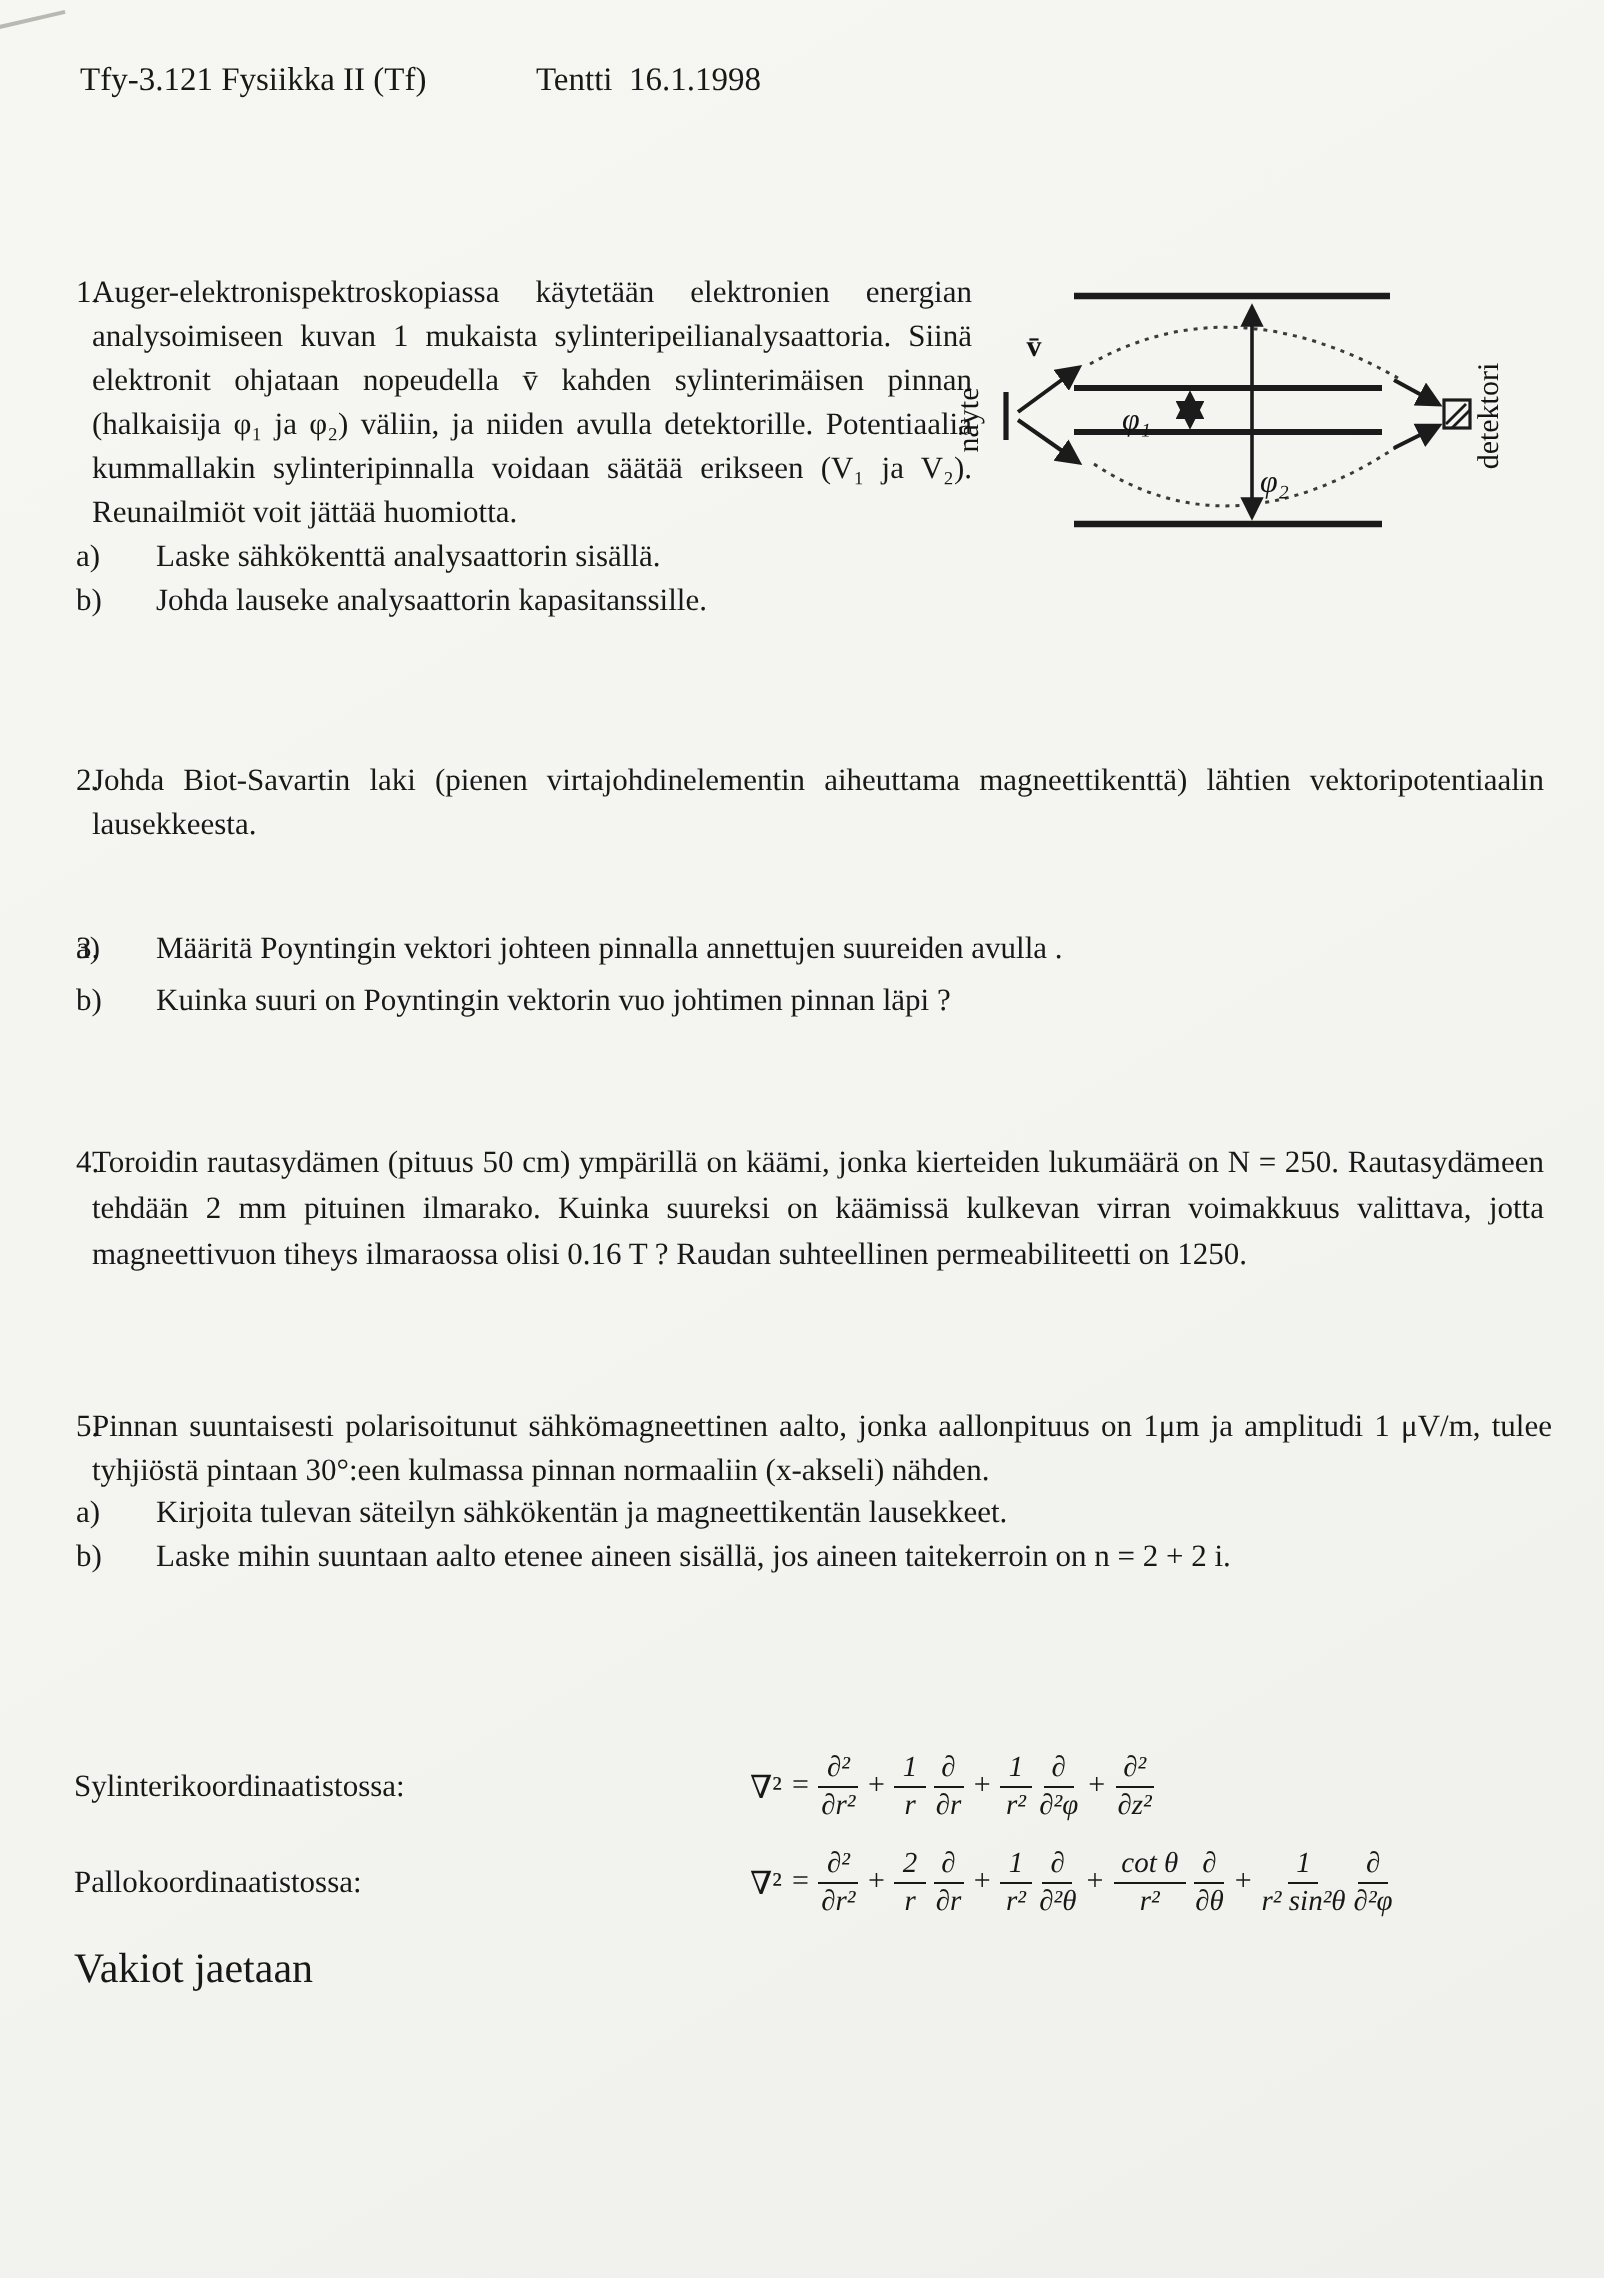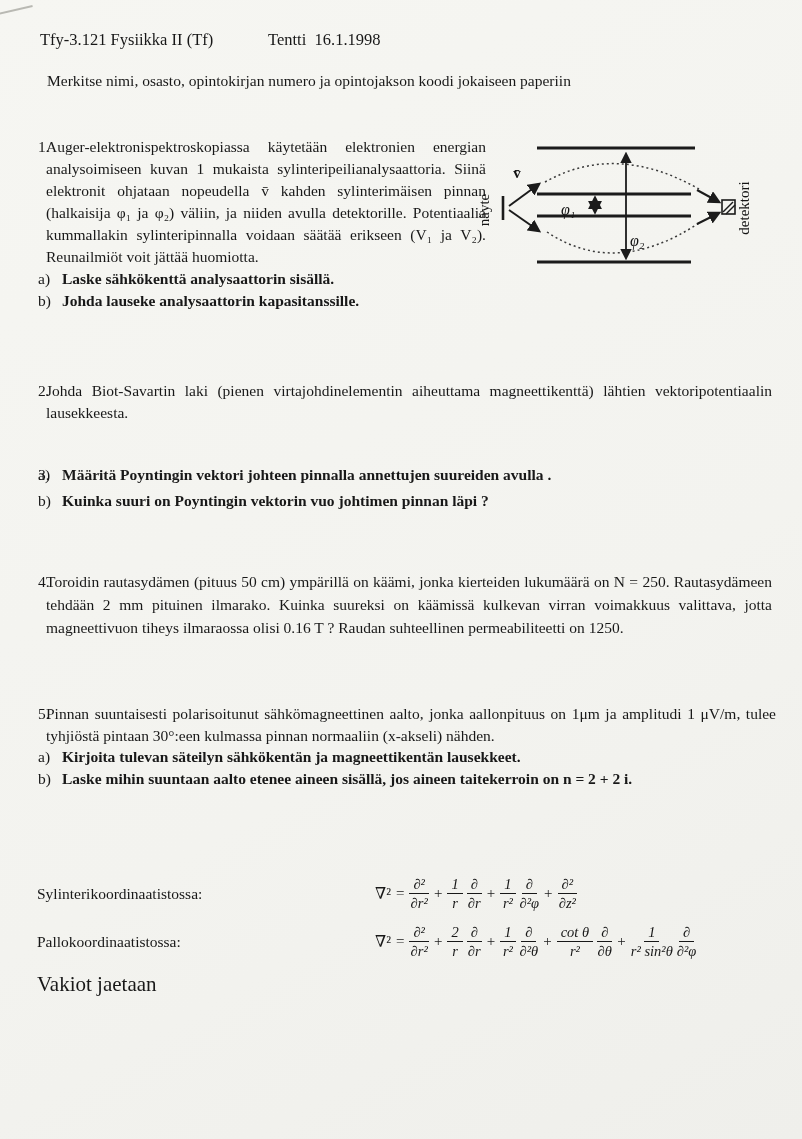--- a/index.html
+++ b/index.html
@@ -14,21 +14,21 @@
   .hdr .exam{position:absolute;left:228px;top:0;white-space:pre;}
   
   .instr{position:absolute;top:70px;left:47px;width:724px;font-size:15.5px;line-height:22px;}
   .ul{text-decoration:underline;}
   
   .q{position:absolute;left:38px;font-size:15.5px;line-height:22px;}
   .q .mk{position:absolute;left:0;top:0;}
   .q .tx{margin-left:8px;text-align:justify;}
   .subrow{position:relative;}
   .subrow .mk{position:absolute;left:0;top:0;}
-  .subrow .tx{margin-left:24px;text-align:left;font-weight:bold;}
+  .subrow .tx{margin-left:40px;text-align:left;}
   #q1{top:136px;width:466px;}
   #q1 .tx{width:440px;}
   #q2{top:380px;width:734px;}
   #q3{top:462px;width:734px;line-height:26px;}
   #q3 .tx{text-align:left;}
   #q4{top:570px;width:734px;line-height:23px;}
   #q5{top:703px;width:738px;line-height:21.5px;}
   
   #fig{position:absolute;left:473px;top:134px;}
   #fig text{font-family:"Liberation Serif","DejaVu Serif",serif;fill:#141414;}
@@ -52,21 +52,20 @@
 <div class="page">
 
   <div class="artifact"></div>
 
   <div class="hdr">
     <span>Tfy-3.121 Fysiikka II (Tf)</span>
     <span class="exam">Tentti  16.1.1998</span>
   </div>
 
   <div class="instr">
-    <div>Merkitse nimi, osasto, opintokirjan numero ja opintojakson koodi jokaiseen paperiin</div>
   </div>
 
   <div class="q" id="q1">
     <span class="mk">1.</span>
     <div class="tx">Auger-elektronispektroskopiassa käytetään elektronien energian analysoimiseen kuvan 1 mukaista sylinteripeili­analysaattoria. Siinä elektronit ohjataan nopeudella v̄ kahden sylinterimäisen pinnan (halkaisija φ₁ ja φ₂) väliin, ja niiden avulla detektorille. Potentiaalia kummallakin sylinteripinnalla voidaan säätää erikseen (V₁ ja V₂). Reunailmiöt voit jättää huomiotta.</div>
     <div class="subrow">
       <span class="mk">a)</span>
       <div class="tx">Laske sähkökenttä analysaattorin sisällä.</div>
     </div>
     <div class="subrow">

